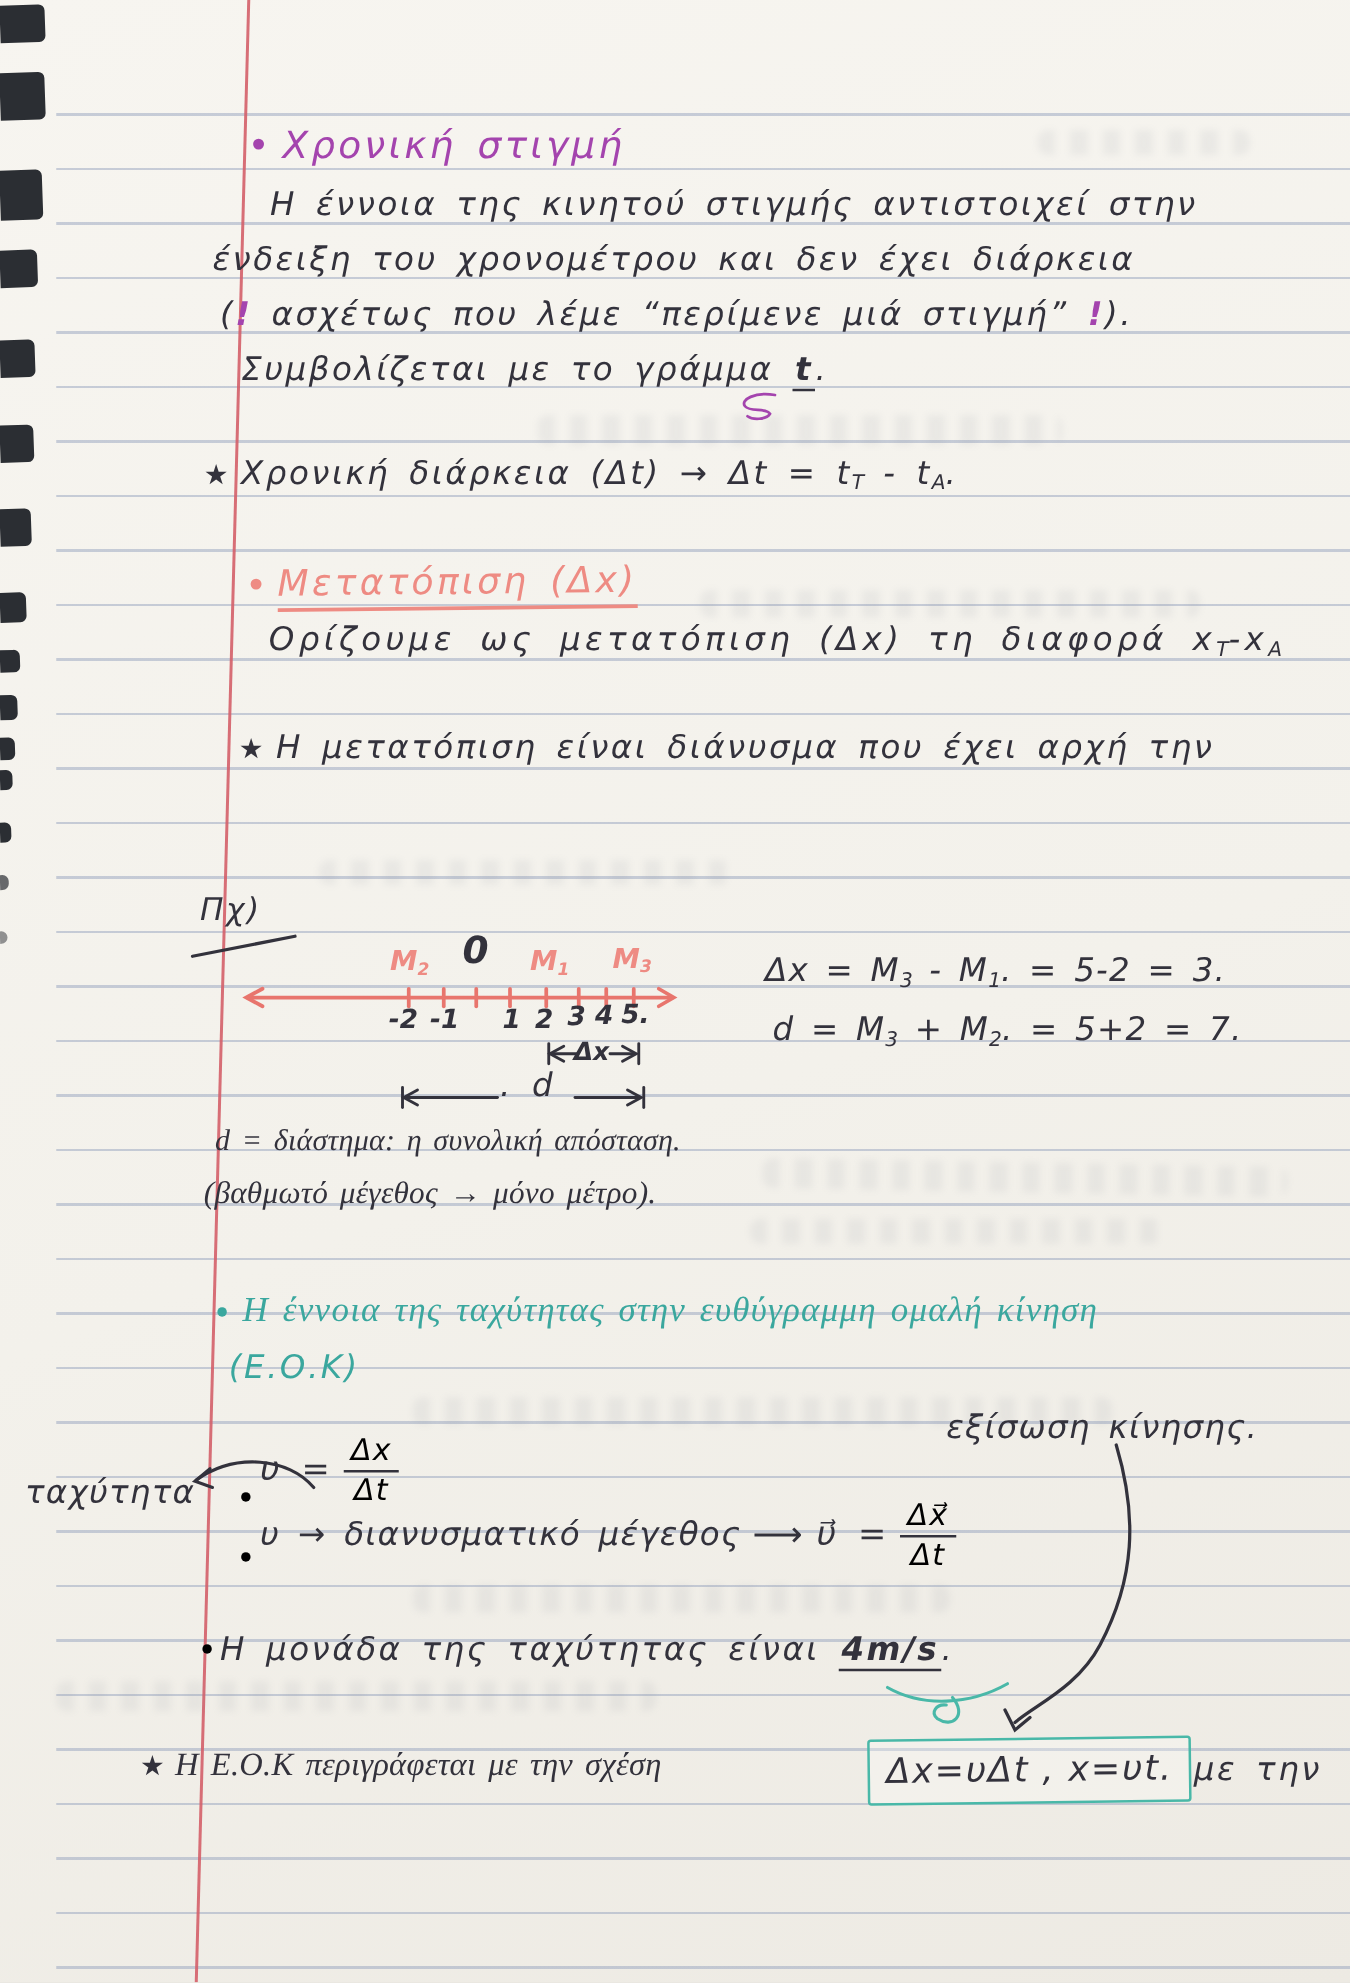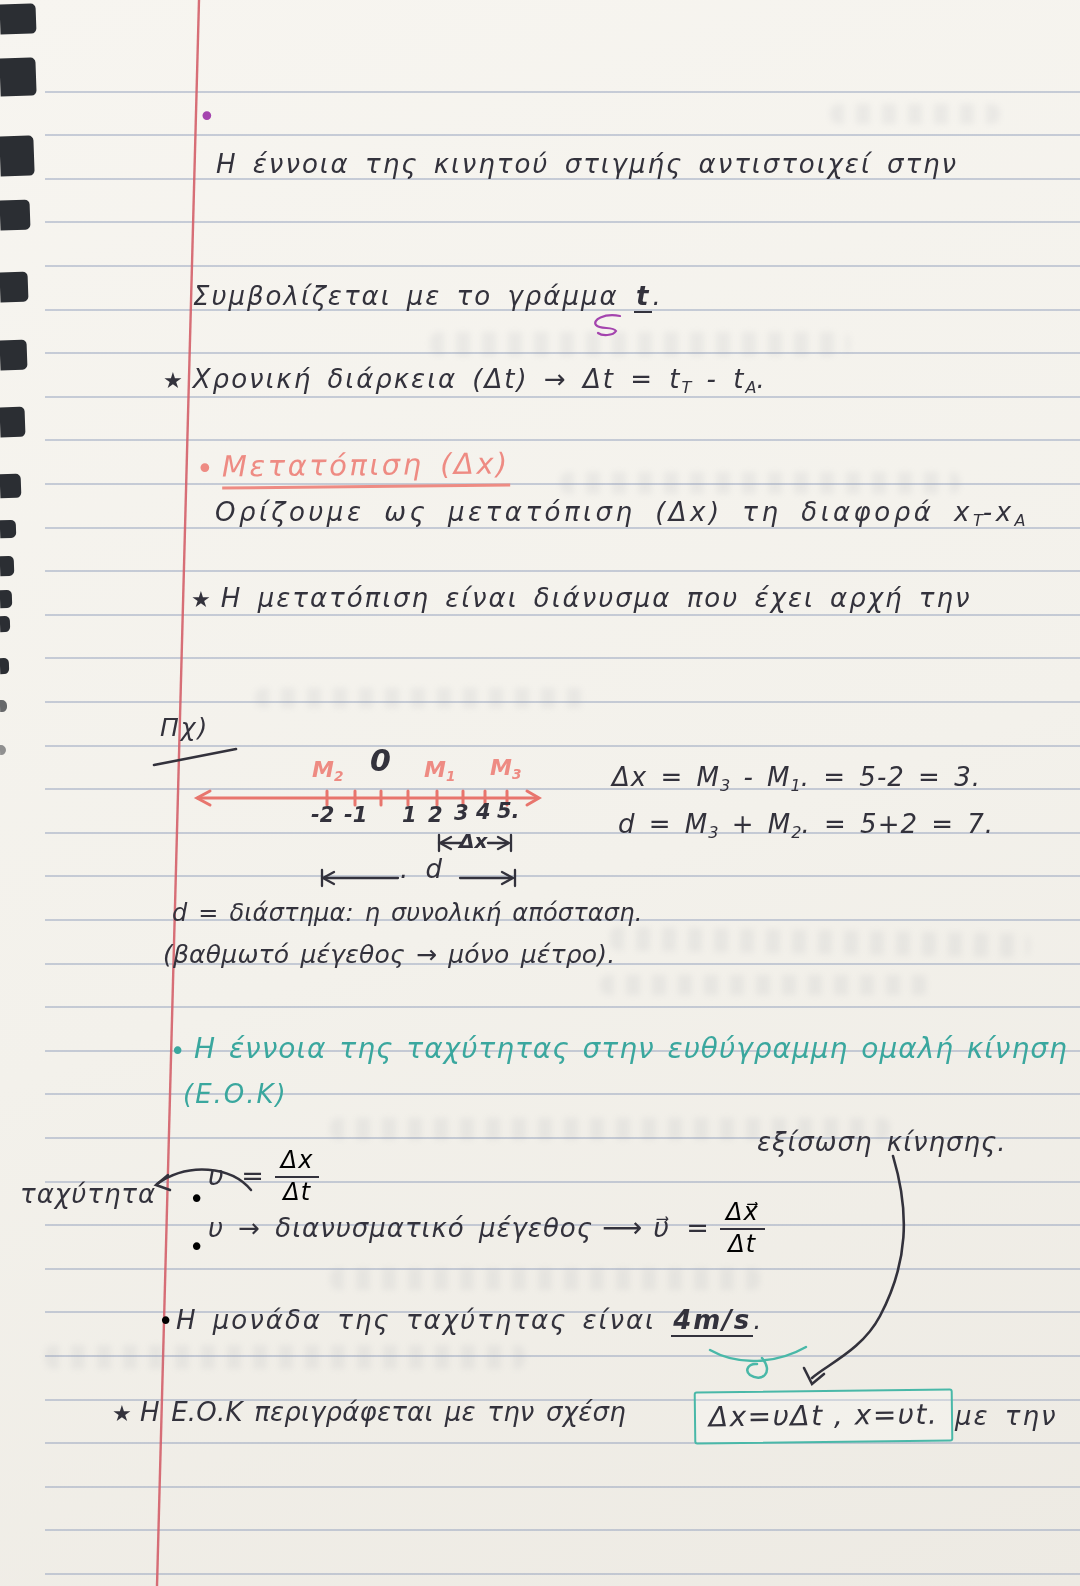--- a/index.html
+++ b/index.html
@@ -19,21 +19,21 @@
   
   .marginline{position:absolute;left:0;top:0;width:1080px;height:1586px;pointer-events:none;}
   
   .tab{position:absolute;left:0;background:#2b2e33;border-radius:0 5px 5px 0;transform:rotate(-2deg);}
   
   .smudge{position:absolute;border-radius:8px;filter:blur(3px);opacity:.10;
     background:repeating-linear-gradient(90deg,#8a8f9a 0 14px,transparent 14px 26px);}
   
   .t{position:absolute;white-space:nowrap;font-style:italic;color:var(--ink,#33323c);
      font-size:26px;letter-spacing:2px;word-spacing:5px;line-height:1.1;}
-  .tight{letter-spacing:.2px;word-spacing:3px;font-size:25px;}
+  .tight{letter-spacing:.2px;word-spacing:3px;font-size:25px;font-family:Liberation Serif, serif;}
   .wide{letter-spacing:3.5px;word-spacing:8px;}
   .purple{color:var(--purple,#a444ae);}
   .pink{color:var(--pink,#ee8b83);}
   .teal{color:var(--teal,#3aa79e);}
   .h1{font-size:30px;letter-spacing:2.5px;}
   .h2{font-size:29px;letter-spacing:2.5px;border-bottom:3px solid var(--pink,#ee8b83);
       padding-bottom:3px;display:inline-block;transform:rotate(-.6deg);}
   .blt{position:absolute;font-size:30px;line-height:1;}
   .star{font-style:normal;font-size:.85em;margin-right:8px;}
   .sub{font-size:.62em;vertical-align:-.28em;letter-spacing:0;}
@@ -86,22 +86,29 @@
   <div class="smudge" style="left:560px;top:472px;width:400px;height:22px"></div>
   <div class="smudge" style="left:255px;top:688px;width:330px;height:20px"></div>
   <div class="smudge" style="left:610px;top:930px;width:420px;height:24px;transform:rotate(1deg)"></div>
   <div class="smudge" style="left:600px;top:975px;width:330px;height:20px"></div>
   <div class="smudge" style="left:330px;top:1118px;width:560px;height:22px"></div>
   <div class="smudge" style="left:330px;top:1268px;width:430px;height:22px"></div>
   <div class="smudge" style="left:45px;top:1345px;width:480px;height:24px"></div>
   <div class="smudge" style="left:830px;top:104px;width:170px;height:20px"></div>
 
   <span class="blt purple" style="left:198px;top:102px">•</span>
+  <div class="t purple h1" style="left:226px;top:100px">Χρονική στιγμή</div>
 
   <div class="t" style="left:216px;top:150px">Η έννοια της κινητού στιγμής αντιστοιχεί στην</div>
+  <div class="t" style="left:170px;top:194px">ένδειξη του χρονομέτρου και δεν έχει διάρκεια</div>
+  <div class="t" style="left:176px;top:238px">
+    <span>(</span><span class="purple" style="font-weight:700">!</span>
+    <span>ασχέτως που λέμε “περίμενε μιά στιγμή”</span>
+    <span class="purple" style="font-weight:700">!</span><span>).</span>
+  </div>
   <div class="t" style="left:193px;top:282px">
     <span>Συμβολίζεται με το γράμμα </span><span class="tsym">t</span><span>.</span>
   </div>
   <svg style="left:586px;top:312px" width="42" height="26" viewBox="0 0 42 26">
     <path d="M 34,4 C 18,1 6,8 10,13 C 14,18 27,14 30,19 C 27,24 16,24 12,21" fill="none" stroke="#a444ae" stroke-width="2.2" stroke-linecap="round"></path>
   </svg>
 
   <div class="t" style="left:163px;top:365px">
     <span class="star">★</span><span>Χρονική διάρκεια (Δt) → Δt = t</span><span class="sub">Τ</span><span> - t</span><span class="sub">Α</span><span>.</span>
   </div>

